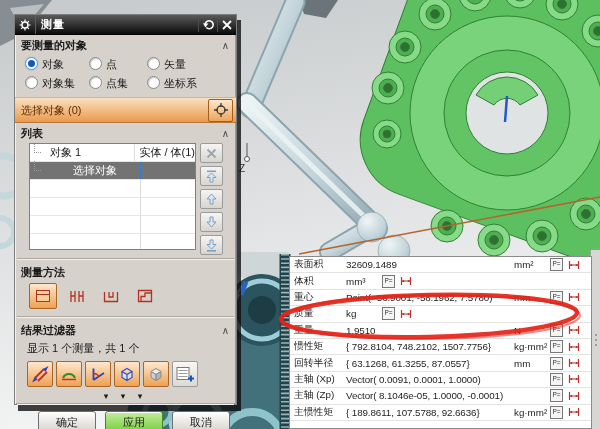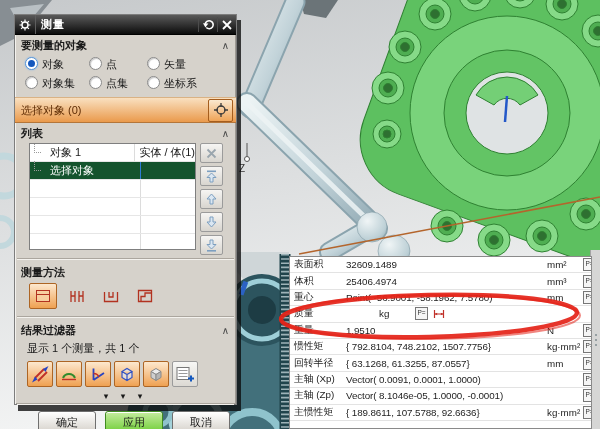--- a/index.html
+++ b/index.html
@@ -41,21 +41,21 @@
   .select-bar .lbl{flex:1;}
   .cross-btn{width:23px;height:21px;display:flex;align-items:center;justify-content:center;
     background:linear-gradient(#fbe9d0,#efa457);border:1px solid #a55d1d;border-radius:2px;}
   .list-wrap{display:flex;gap:4px;padding:1px 2px 1px 14px;}
   .listbox{width:165px;height:105px;background:#fff;border:1px solid #7f7f7f;overflow:hidden;}
   .lrow{height:17px;line-height:16px;border-bottom:1px solid #e6e6e6;display:flex;white-space:nowrap;}
   .lrow .c1{width:90px;padding-left:20px;position:relative;}
   .lrow .c1.tree::before{content:"";position:absolute;left:4px;top:-1px;width:6px;height:9px;
     border-left:1px dotted #9a9a9a;border-bottom:1px dotted #9a9a9a;}
   .lrow .c2{flex:1;border-left:1px solid #dcdcdc;padding-left:4px;}
-  .lrow.selected{background:#14532d;color:#fff;}
+  .lrow.selected{background:#737373;color:#fff;text-align:center;}
   .lrow.selected .c2{border-left-color:#2e7cd6;}
   .list-btns{display:flex;flex-direction:column;gap:3px;}
   .lbtn{width:21px;height:18px;position:relative;display:flex;align-items:center;justify-content:center;
     background:linear-gradient(#f6f5f3,#d8d5cf);border:1px solid #9b9b9b;border-radius:2px;}
   .method-icons{display:flex;gap:6px;padding:2px 0 5px 14px;}
   .micon{width:26px;height:24px;display:flex;align-items:center;justify-content:center;border:1px solid transparent;}
   .micon.sel{background:linear-gradient(#fde8ce,#efa152);border-color:#ad6524;border-radius:2px;}
   .summary{padding:2px 0 2px 12px;}
   .filter-row{display:flex;gap:3px;padding:3px 0 3px 12px;}
   .fbtn{width:24px;height:24px;display:flex;align-items:center;justify-content:center;
@@ -66,21 +66,21 @@
   .btn{min-width:44px;height:20px;padding:0 6px;display:flex;align-items:center;justify-content:center;
     background:linear-gradient(#ffffff,#d6d2cb);border:1px solid #6f6f6f;border-radius:3px;
     box-shadow:inset 0 1px 0 #fff;}
   .btn.apply{background:linear-gradient(#c5ec9f,#72ce3a);border-color:#3f8b20;}
   
   .results{position:absolute;left:289px;top:256px;width:301px;height:171px;z-index:10;
     background:#fff;border:1px solid #8a8a8a;font-size:9.8px;color:#1d1d1d;overflow:hidden;}
   .trow{display:flex;align-items:center;height:15.4px;border-bottom:1px solid #e3e3e3;white-space:nowrap;}
   .t-label{width:52px;padding-left:4px;overflow:hidden;flex:0 0 52px;}
   .t-value{width:168px;flex:0 0 168px;overflow:hidden;letter-spacing:-0.1px;}
-  .t-unit{width:36px;flex:0 0 36px;overflow:hidden;margin-left:33px;}
+  .t-unit{width:36px;flex:0 0 36px;overflow:hidden;}
   .t-icons{display:flex;gap:5px;align-items:center;}
   .ic-expr{width:11px;height:11px;border:1px solid #777;background:#f5f5f5;color:#333;
     font-size:6.5px;line-height:10px;text-align:center;display:inline-block;}
   
   #annot{position:absolute;left:0;top:0;z-index:30;pointer-events:none;}
 </style>
 </head>
 <body>
 
 <svg id="scene" width="600" height="429" viewBox="0 0 600 429">
@@ -456,21 +456,20 @@
         <span class="ic-expr">P=</span>
         <svg width="12" height="10">
           <path d="M1.5,1 V9 M10.5,1 V9 M1.5,5 H10.5" stroke="#c03028" stroke-width="1.2"></path>
           <polygon points="1.5,5 4.2,3.7 4.2,6.3" fill="#c03028"></polygon>
           <polygon points="10.5,5 7.8,3.7 7.8,6.3" fill="#c03028"></polygon>
         </svg>
       </span>
   </div>
   <div class="trow">
     <span class="t-label">体积</span>
-    <span class="t-value">25406.4974</span>
     <span class="t-unit">mm³</span>
     <span class="t-icons">
         <span class="ic-expr">P=</span>
         <svg width="12" height="10">
           <path d="M1.5,1 V9 M10.5,1 V9 M1.5,5 H10.5" stroke="#c03028" stroke-width="1.2"></path>
           <polygon points="1.5,5 4.2,3.7 4.2,6.3" fill="#c03028"></polygon>
           <polygon points="10.5,5 7.8,3.7 7.8,6.3" fill="#c03028"></polygon>
         </svg>
       </span>
   </div>

